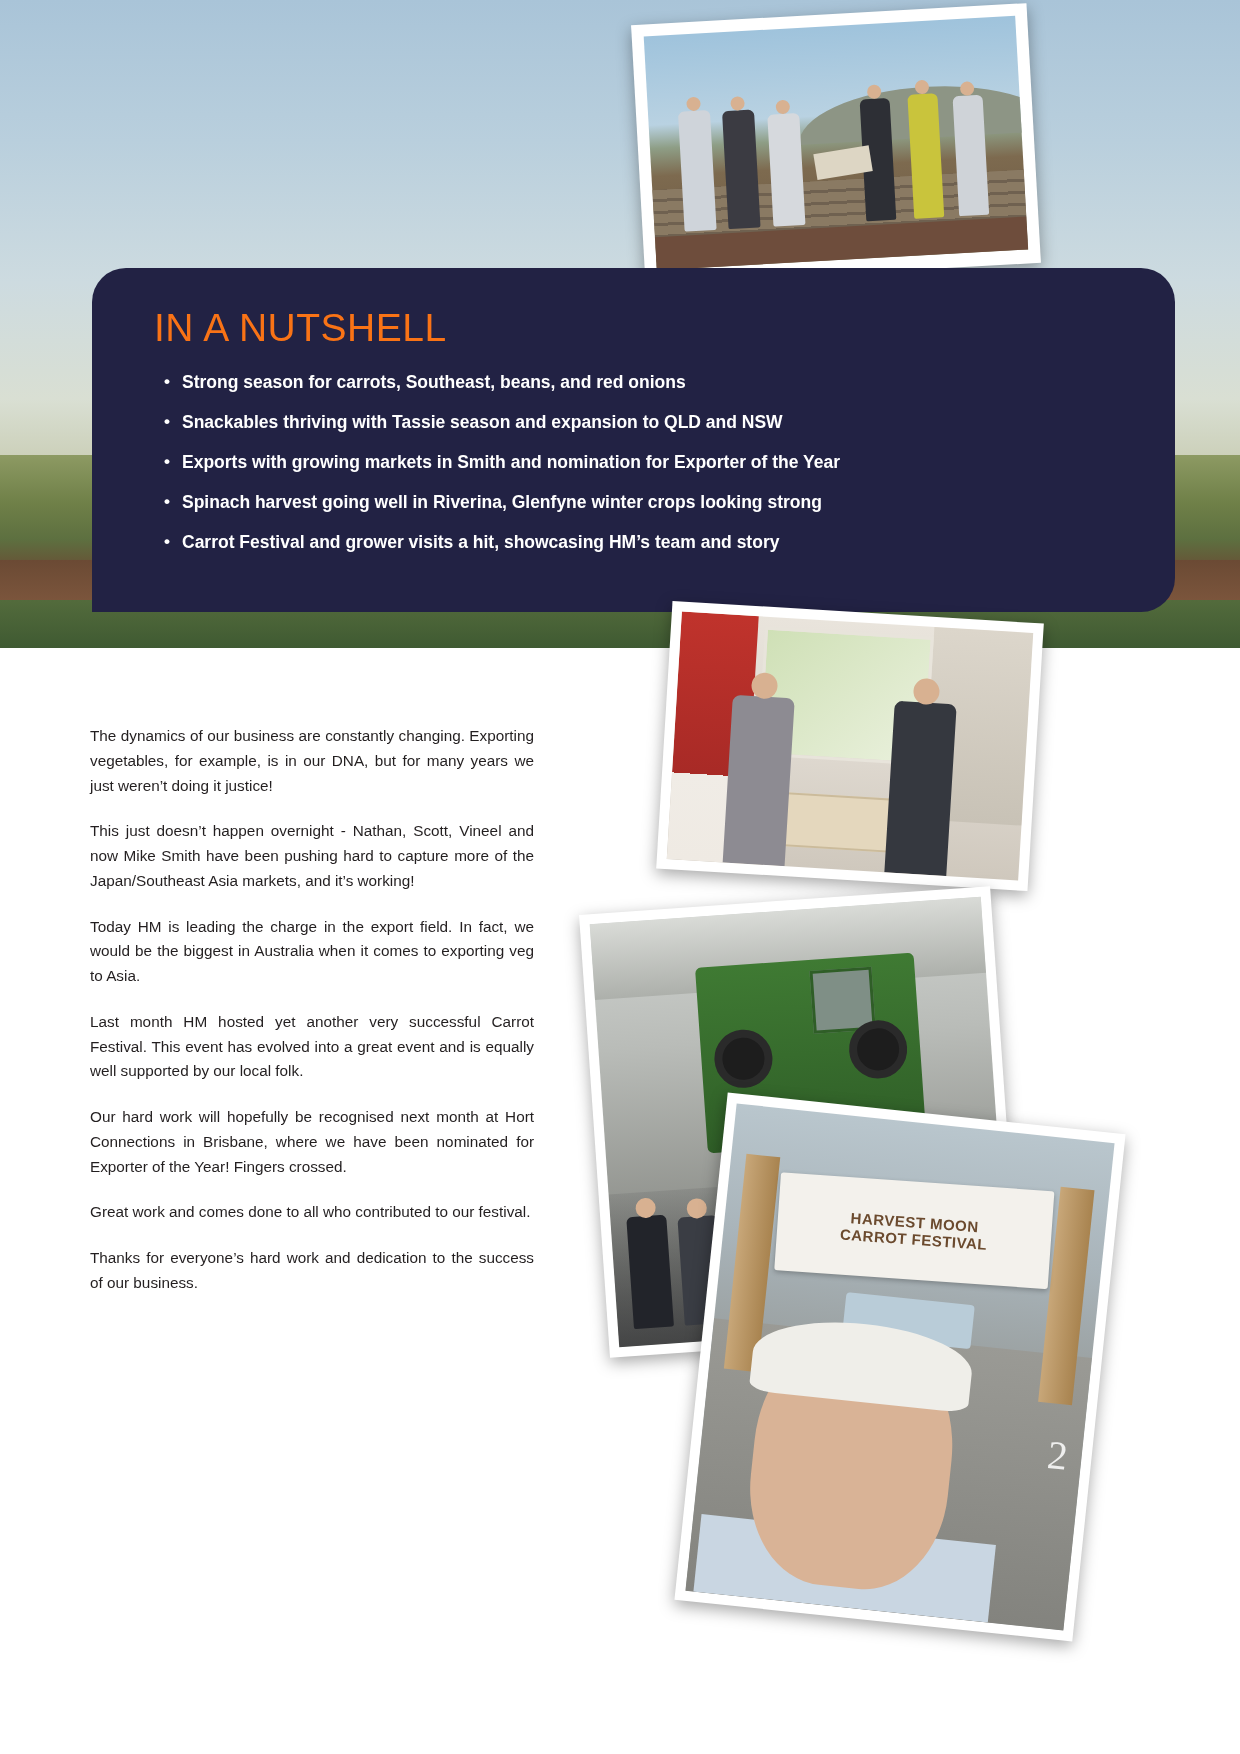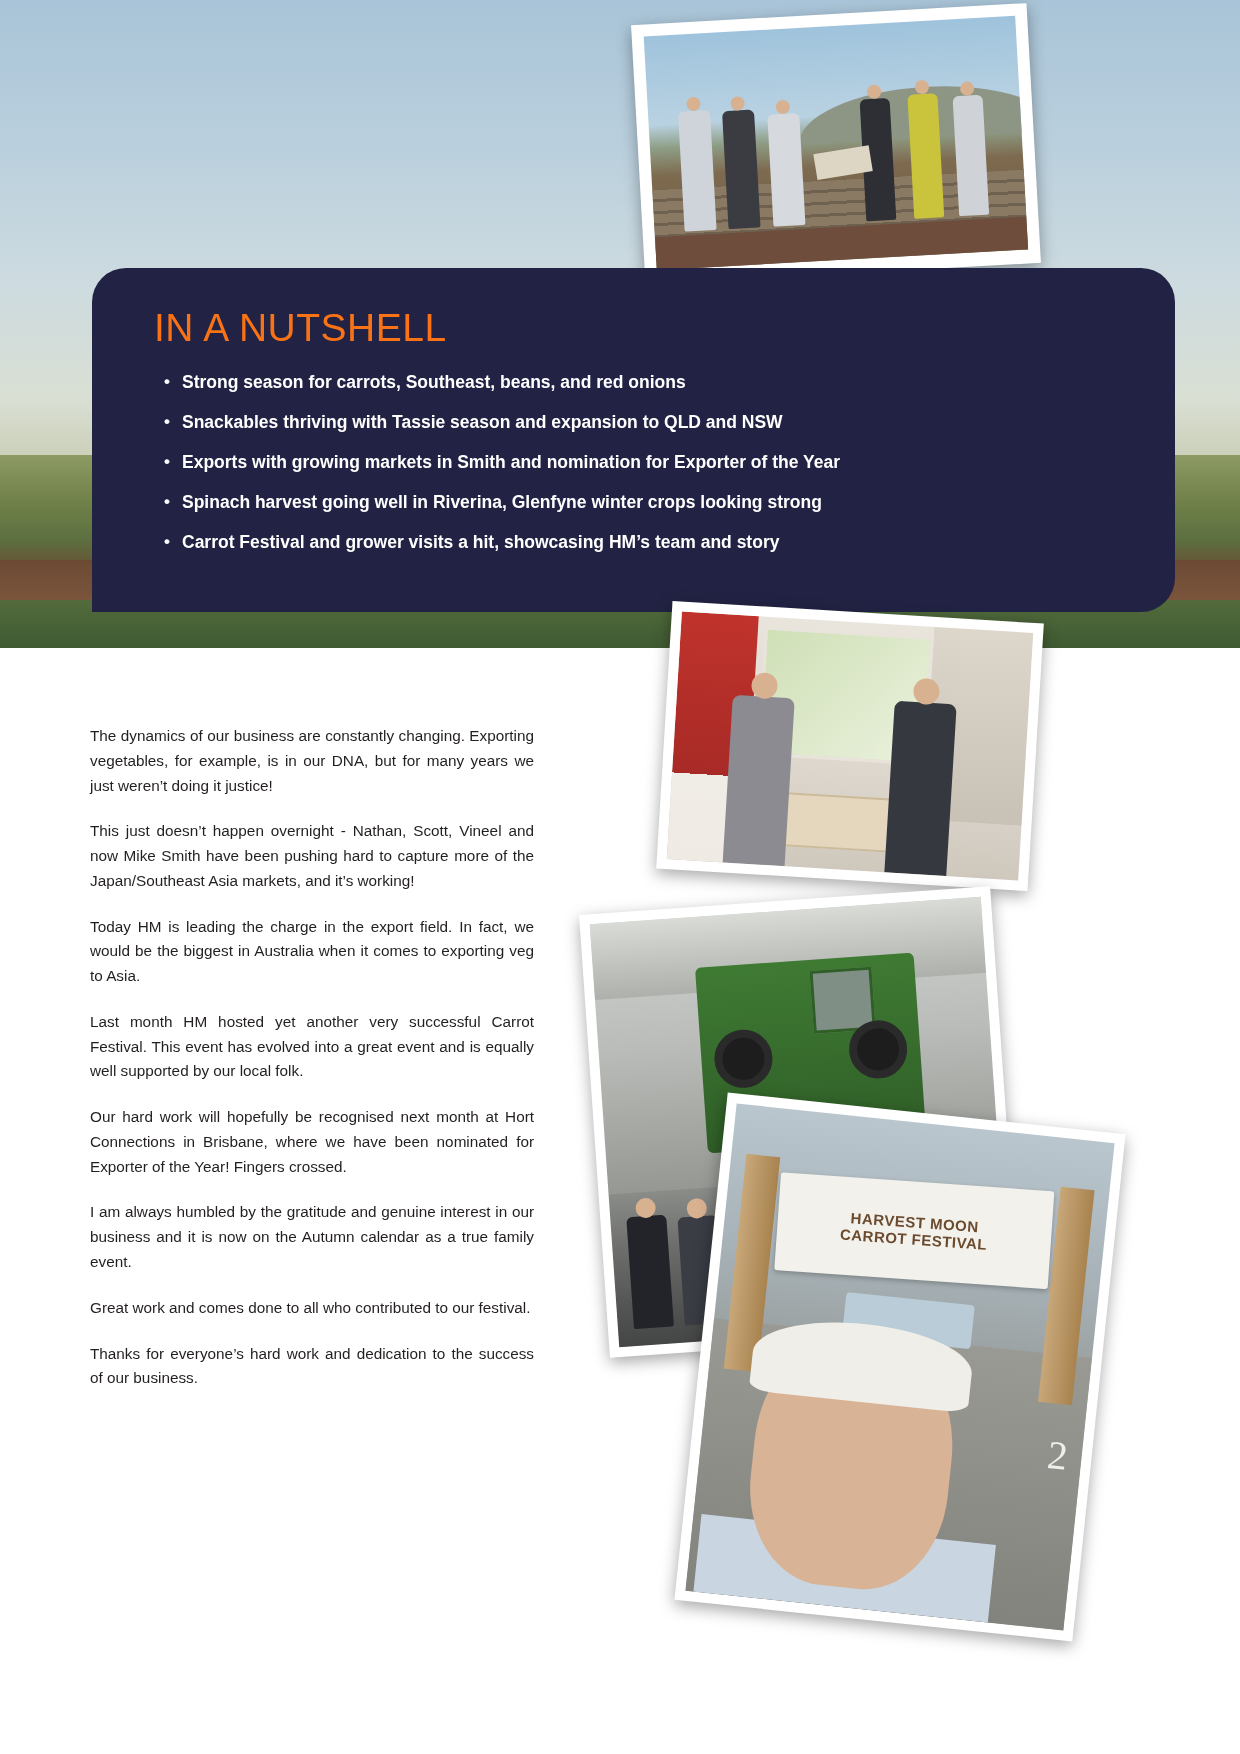--- a/index.html
+++ b/index.html
@@ -338,21 +338,20 @@
     </li>
   </ul>
 </section>
 
 <article class="body-col">
   <p>The dynamics of our business are constantly changing. Exporting vegetables, for example, is in our DNA, but for many years we just weren’t doing it justice!</p>
   <p>This just doesn’t happen overnight - Nathan, Scott, Vineel and now Mike Smith have been pushing hard to capture more of the Japan/Southeast Asia markets, and it’s working!</p>
   <p>Today HM is leading the charge in the export field. In fact, we would be the biggest in Australia when it comes to exporting veg to Asia.</p>
   <p>Last month HM hosted yet another very successful Carrot Festival. This event has evolved into a great event and is equally well supported by our local folk.</p>
   <p>Our hard work will hopefully be recognised next month at Hort Connections in Brisbane, where we have been nominated for Exporter of the Year! Fingers crossed.</p>
-  <p>I am always humbled by the gratitude and genuine interest in our business and it is now on the Autumn calendar as a true family event.</p>
   <p>Great work and comes done to all who contributed to our festival.</p>
   <p>Thanks for everyone’s hard work and dedication to the success of our business.</p>
 </article>
 
 <div class="polaroid" id="photo-tradeshow">
   <div class="ph">
     <div class="ts-redpanel"></div>
     <div class="ts-shelf"></div>
     <div class="ts-display"></div>
     <div class="ts-crate"></div>

